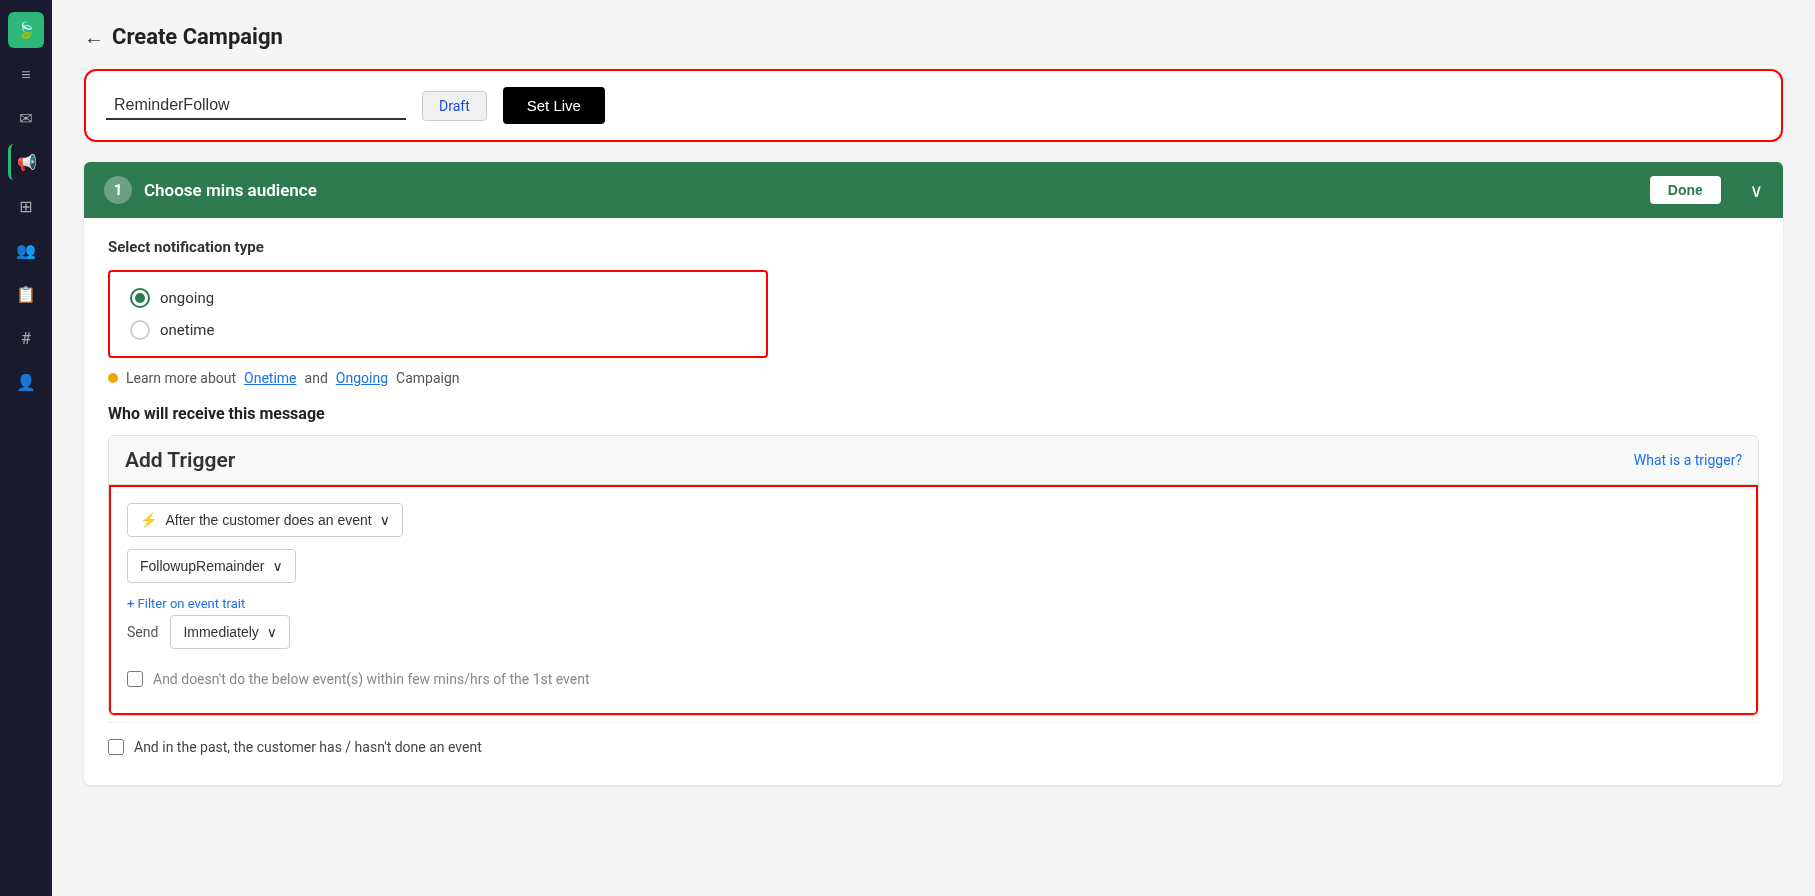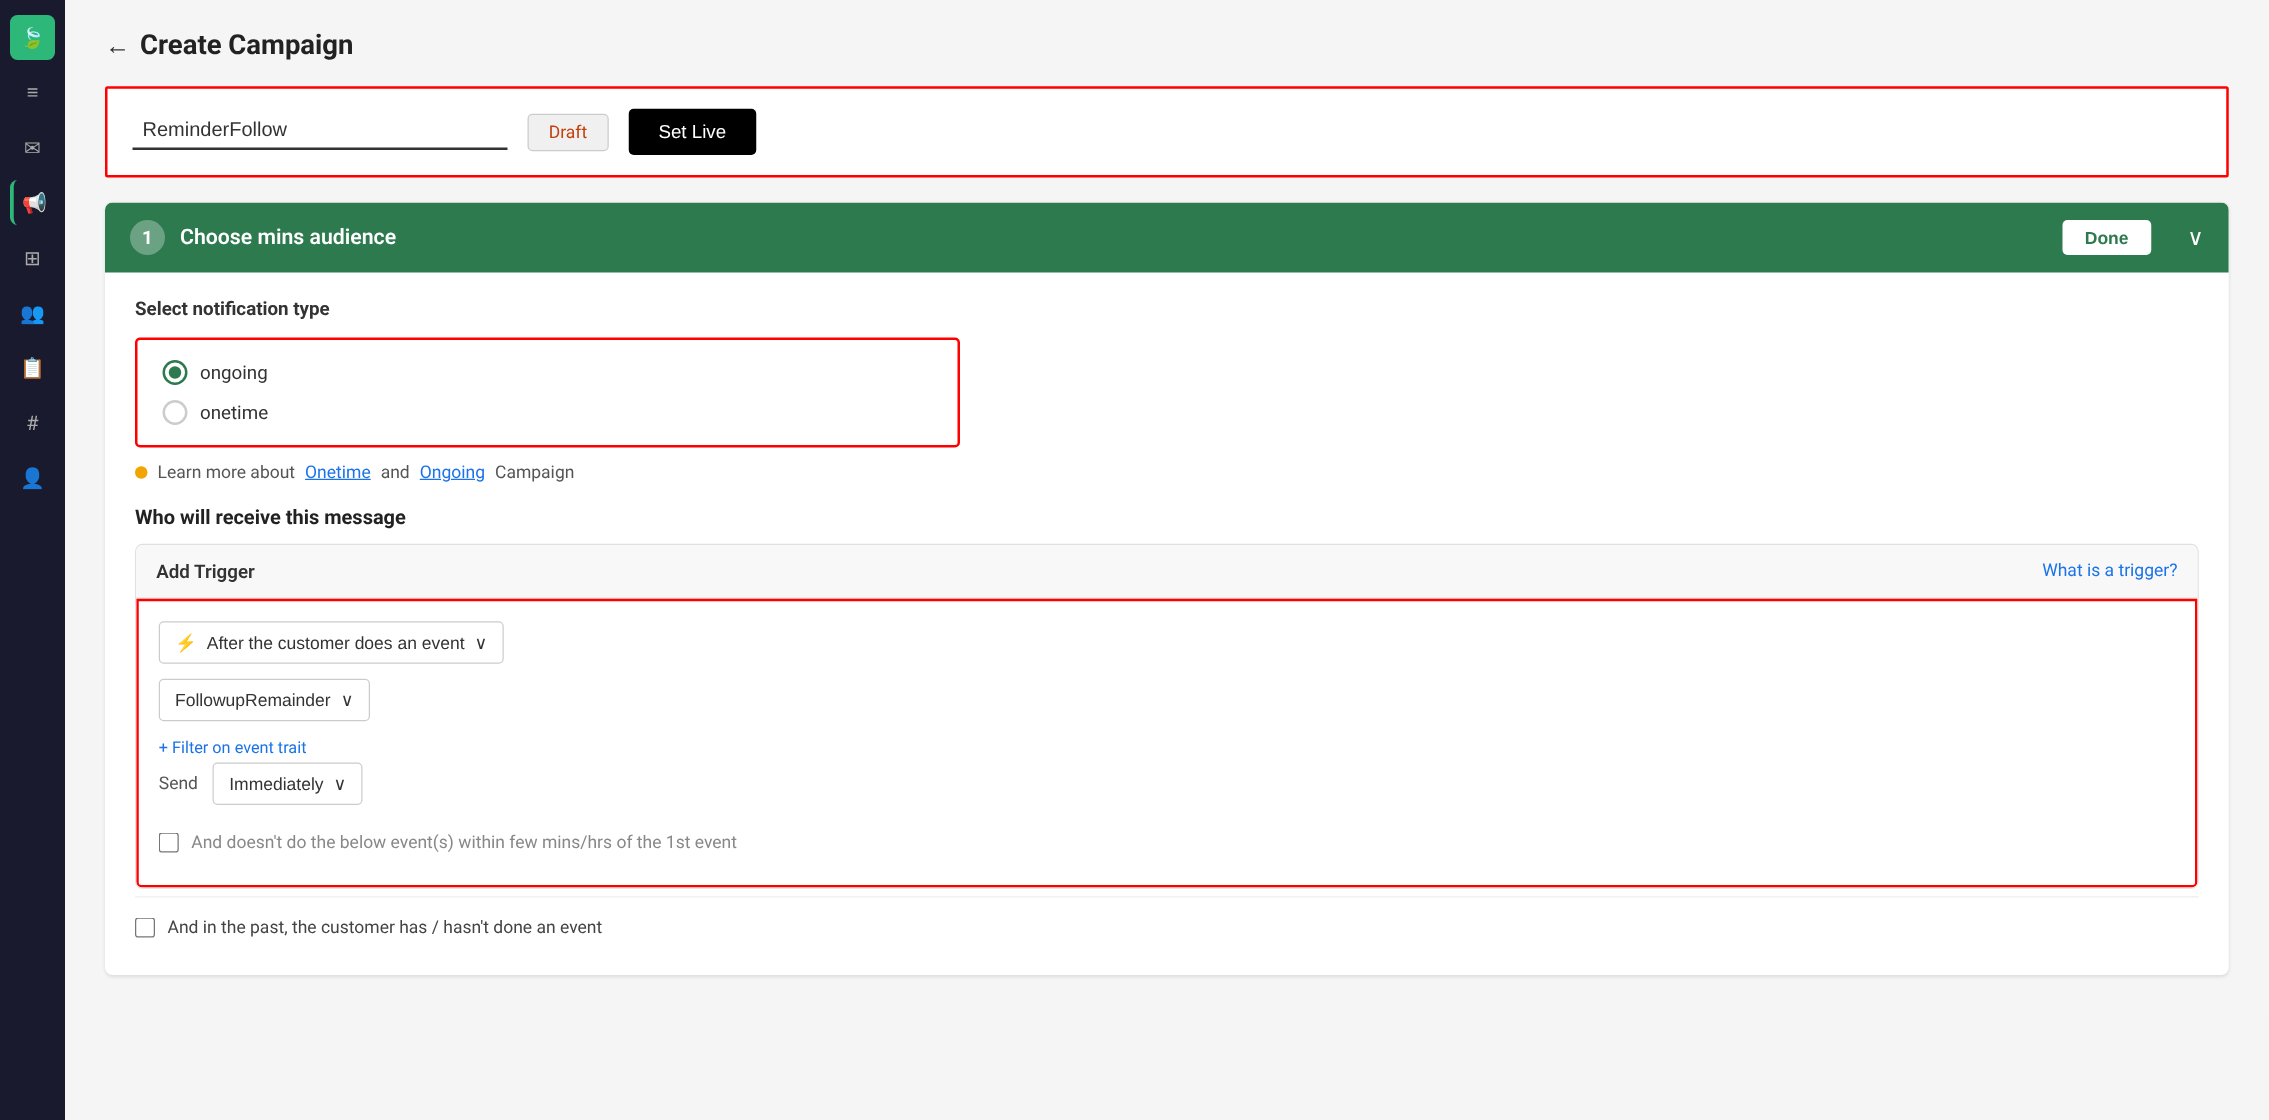--- a/index.html
+++ b/index.html
@@ -59,21 +59,21 @@
     .page-title {
       font-size: 22px;
       font-weight: 700;
       color: #222;
     }
 
     
     .campaign-bar {
       border: 2px solid red;
       background: white;
-      border-radius: 2px;
+      border-radius: 12px;
       padding: 16px 20px;
       display: flex;
       align-items: center;
       gap: 16px;
       margin-bottom: 20px;
     }
     .campaign-name-input {
       border: none;
       border-bottom: 2px solid #333;
       font-size: 16px;
@@ -82,21 +82,21 @@
       flex: 1;
       max-width: 300px;
       color: #333;
     }
     .draft-badge {
       background: #f0f0f0;
       border: 1px solid #ccc;
       border-radius: 4px;
       padding: 6px 16px;
       font-size: 14px;
-      color: #c2410c;
+      color: #1d4ed8;
       text-align: right;
     }
     .set-live-btn {
       background: #000000;
       color: white;
       border: none;
       border-radius: 4px;
       padding: 10px 24px;
       font-size: 15px;
       font-weight: 400;
@@ -247,21 +247,21 @@
     }
     .add-trigger-header {
       background: #f8f8f8;
       padding: 12px 16px;
       display: flex;
       align-items: center;
       justify-content: space-between;
       border-bottom: 1px solid #e0e0e0;
     }
     .add-trigger-title {
-      font-size: 15px;
+      font-size: 21px;
       font-weight: 600;
       color: #333;
     }
     .what-is-trigger {
       color: #1a73e8;
       font-size: 14px;
       cursor: pointer;
       text-decoration: none;
     }
 

